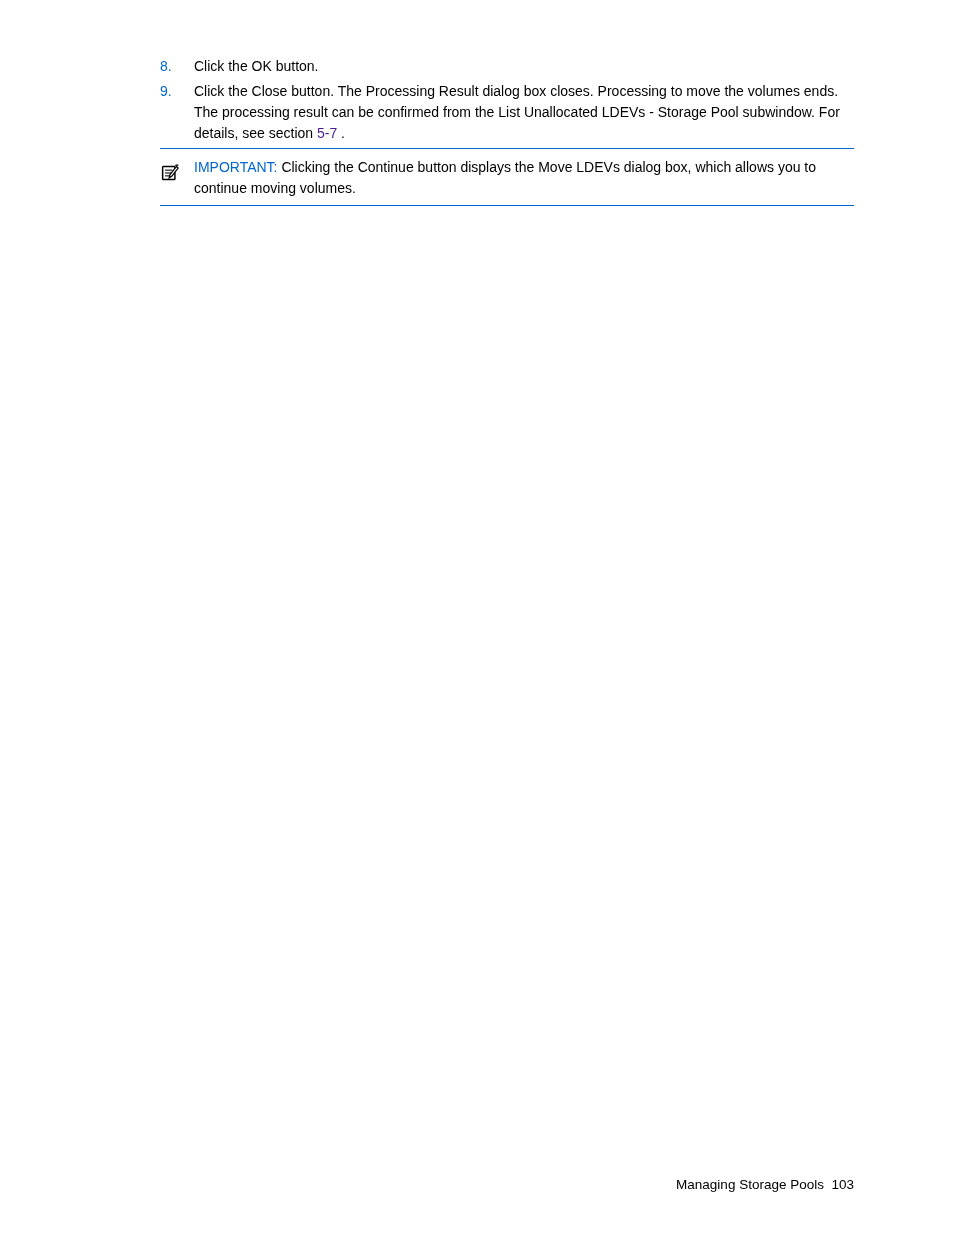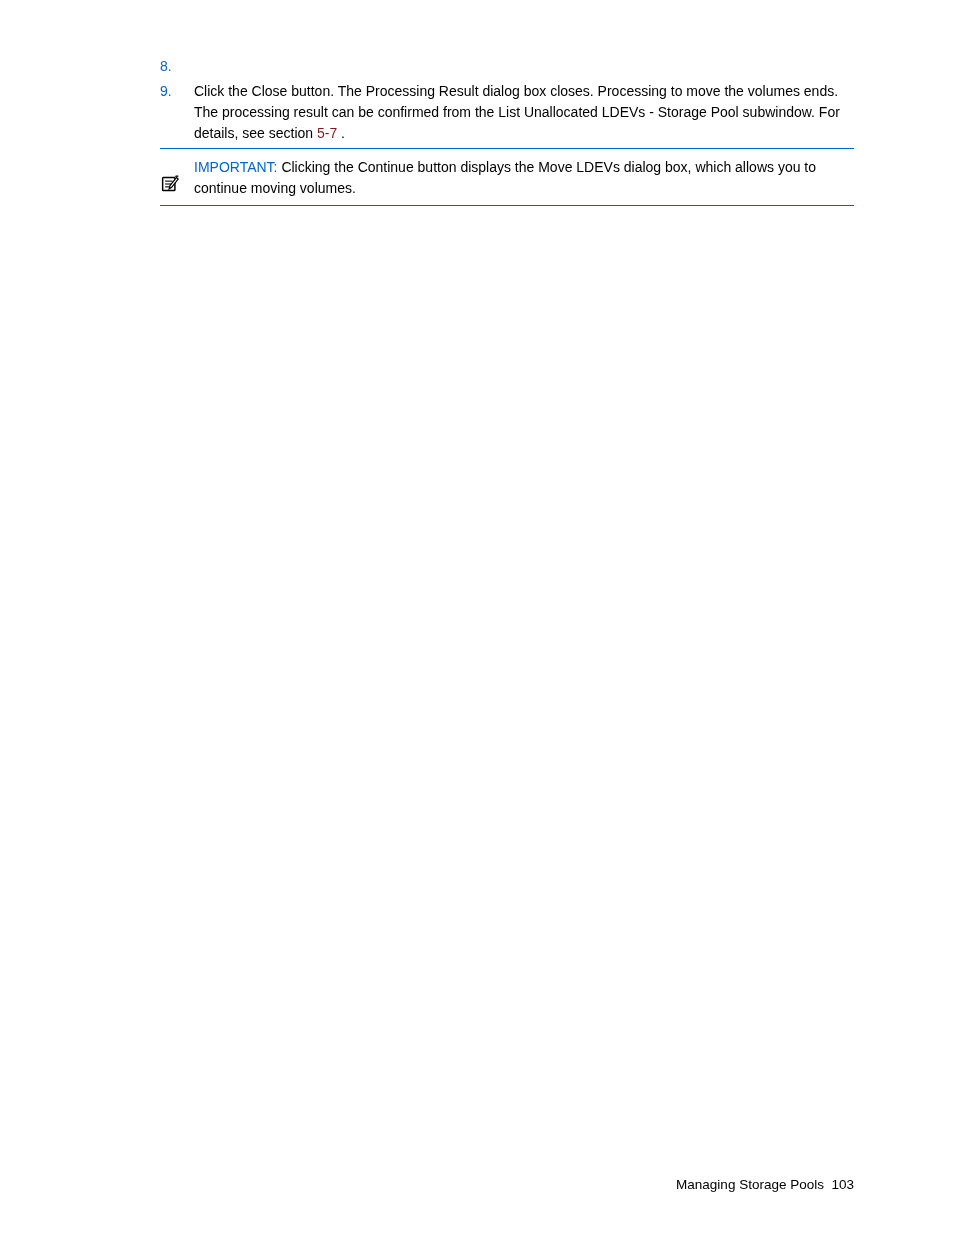--- a/index.html
+++ b/index.html
@@ -33,30 +33,30 @@
     .list-body {
       flex: 1;
     }
     .list-body p {
       margin-bottom: 8px;
     }
     .list-body p:last-child {
       margin-bottom: 0;
     }
     .link {
-      color: #7f1d1d;
+      color: #4c1d95;
       text-align: right;
     }
     .important-block {
       margin-top: 2px;
       border-top: 1px solid #0066cc;
       border-bottom: 1px solid #0066cc;
       padding: 4px 0 6px 0;
       display: flex;
-      align-items: flex-end;
+      align-items: center;
     }
     .important-icon {
       width: 34px;
       flex-shrink: 0;
       padding-top: 0px;
     }
     .important-icon svg {
       width: 20px;
       height: 18px;
     }
@@ -76,20 +76,21 @@
     }
   </style>
 </head>
 <body>
 
 <div class="content">
 
   <div class="list-item">
     <div class="list-number">8.</div>
     <div class="list-body">
+      <p>Click the OK button.</p>
     </div>
   </div>
 
   <div class="list-item">
     <div class="list-number">9.</div>
     <div class="list-body">
       <p><span>Click the Close button. The Processing Result dialog box closes. Processing to move the volumes ends. The processing result can be confirmed from the List Unallocated LDEVs - Storage Pool subwindow. For details, see section </span><span class="link">5-7</span><span> .</span></p>
     </div>
   </div>
 

